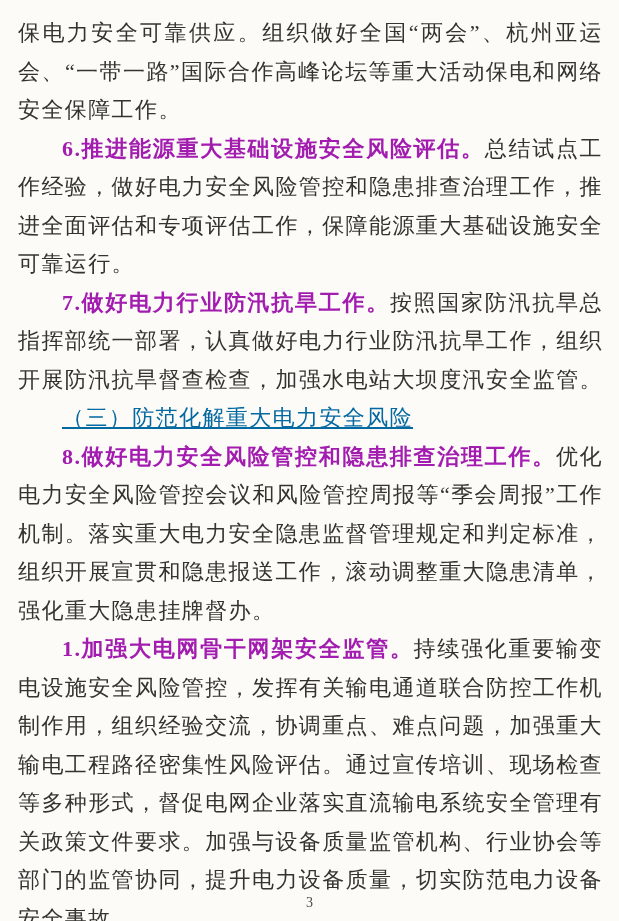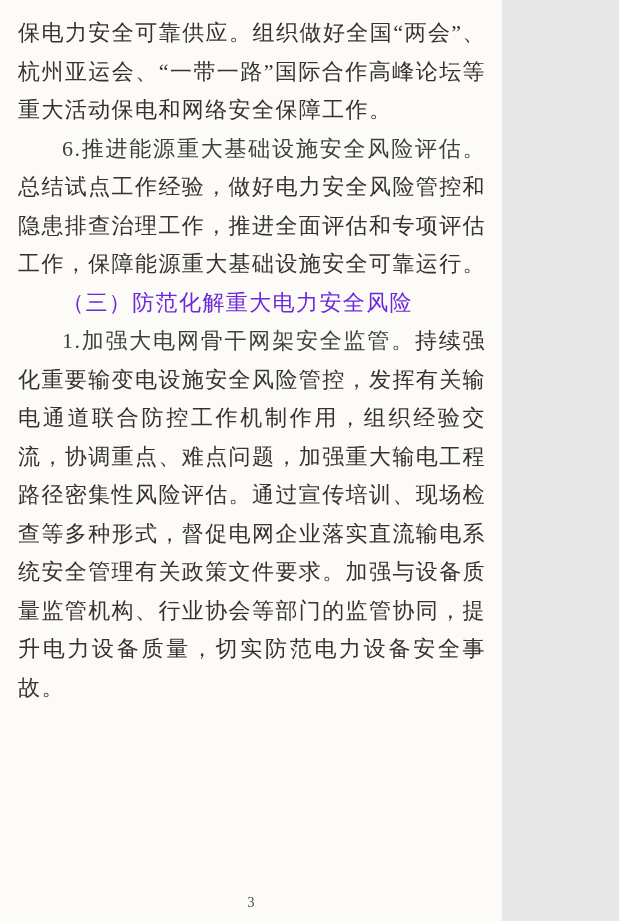--- a/index.html
+++ b/index.html
@@ -2,21 +2,21 @@
 <html><head>
 <meta charset="utf-8">
 <style>
   html, body {
     margin: 0;
     padding: 0;
     background: #e8e8e8;
   }
   .page {
     position: relative;
-    width: 502px;
+    width: 619px;
     height: 921px;
     margin: 0;
     background: #fcfbf8;
     box-sizing: border-box;
     padding: 14px 16px 0 18px;
     overflow: hidden;
   }
   .content {
     font-family: "Liberation Serif", "DejaVu Serif", serif;
     font-size: 22px;
@@ -26,25 +26,26 @@
     color: #35332f;
   }
   .content p {
     margin: 0;
     padding: 0;
   }
   .indent {
     text-indent: 2em;
   }
   .lead {
-    font-weight: 400;
-    color: #404040;
+    font-weight: 700;
+    color: #a21caf;
   }
   .section-heading {
-    color: #6d28d9;
+    color: #0369a1;
+    text-decoration: underline;
   }
   .page-number {
     position: absolute;
     bottom: 10px;
     left: 0;
     width: 100%;
     text-align: center;
     font-family: "Liberation Serif", "DejaVu Serif", serif;
     font-size: 14px;
     color: #4a4a46;
@@ -53,22 +54,24 @@
 </head>
 <body>
 
 <div class="page">
   <div class="content">
 
     <p class="para"><b class="lead"></b><span>保电力安全可靠供应。组织做好全国“两会”、杭州亚运会、“一带一路”国际合作高峰论坛等重大活动保电和网络安全保障工作。</span></p>
 
     <p class="para indent"><b class="lead">6.推进能源重大基础设施安全风险评估。</b><span>总结试点工作经验，做好电力安全风险管控和隐患排查治理工作，推进全面评估和专项评估工作，保障能源重大基础设施安全可靠运行。</span></p>
 
+    <p class="para indent"><b class="lead">7.做好电力行业防汛抗旱工作。</b><span>按照国家防汛抗旱总指挥部统一部署，认真做好电力行业防汛抗旱工作，组织开展防汛抗旱督查检查，加强水电站大坝度汛安全监管。</span></p>
 
     <p class="para indent section-heading"><b class="lead"></b><span>（三）防范化解重大电力安全风险</span></p>
 
+    <p class="para indent"><b class="lead">8.做好电力安全风险管控和隐患排查治理工作。</b><span>优化电力安全风险管控会议和风险管控周报等“季会周报”工作机制。落实重大电力安全隐患监督管理规定和判定标准，组织开展宣贯和隐患报送工作，滚动调整重大隐患清单，强化重大隐患挂牌督办。</span></p>
 
     <p class="para indent"><b class="lead">1.加强大电网骨干网架安全监管。</b><span>持续强化重要输变电设施安全风险管控，发挥有关输电通道联合防控工作机制作用，组织经验交流，协调重点、难点问题，加强重大输电工程路径密集性风险评估。通过宣传培训、现场检查等多种形式，督促电网企业落实直流输电系统安全管理有关政策文件要求。加强与设备质量监管机构、行业协会等部门的监管协同，提升电力设备质量，切实防范电力设备安全事故。</span></p>
 
   </div>
 
   <div class="page-number">3</div>
 </div>
 
 </body></html>

